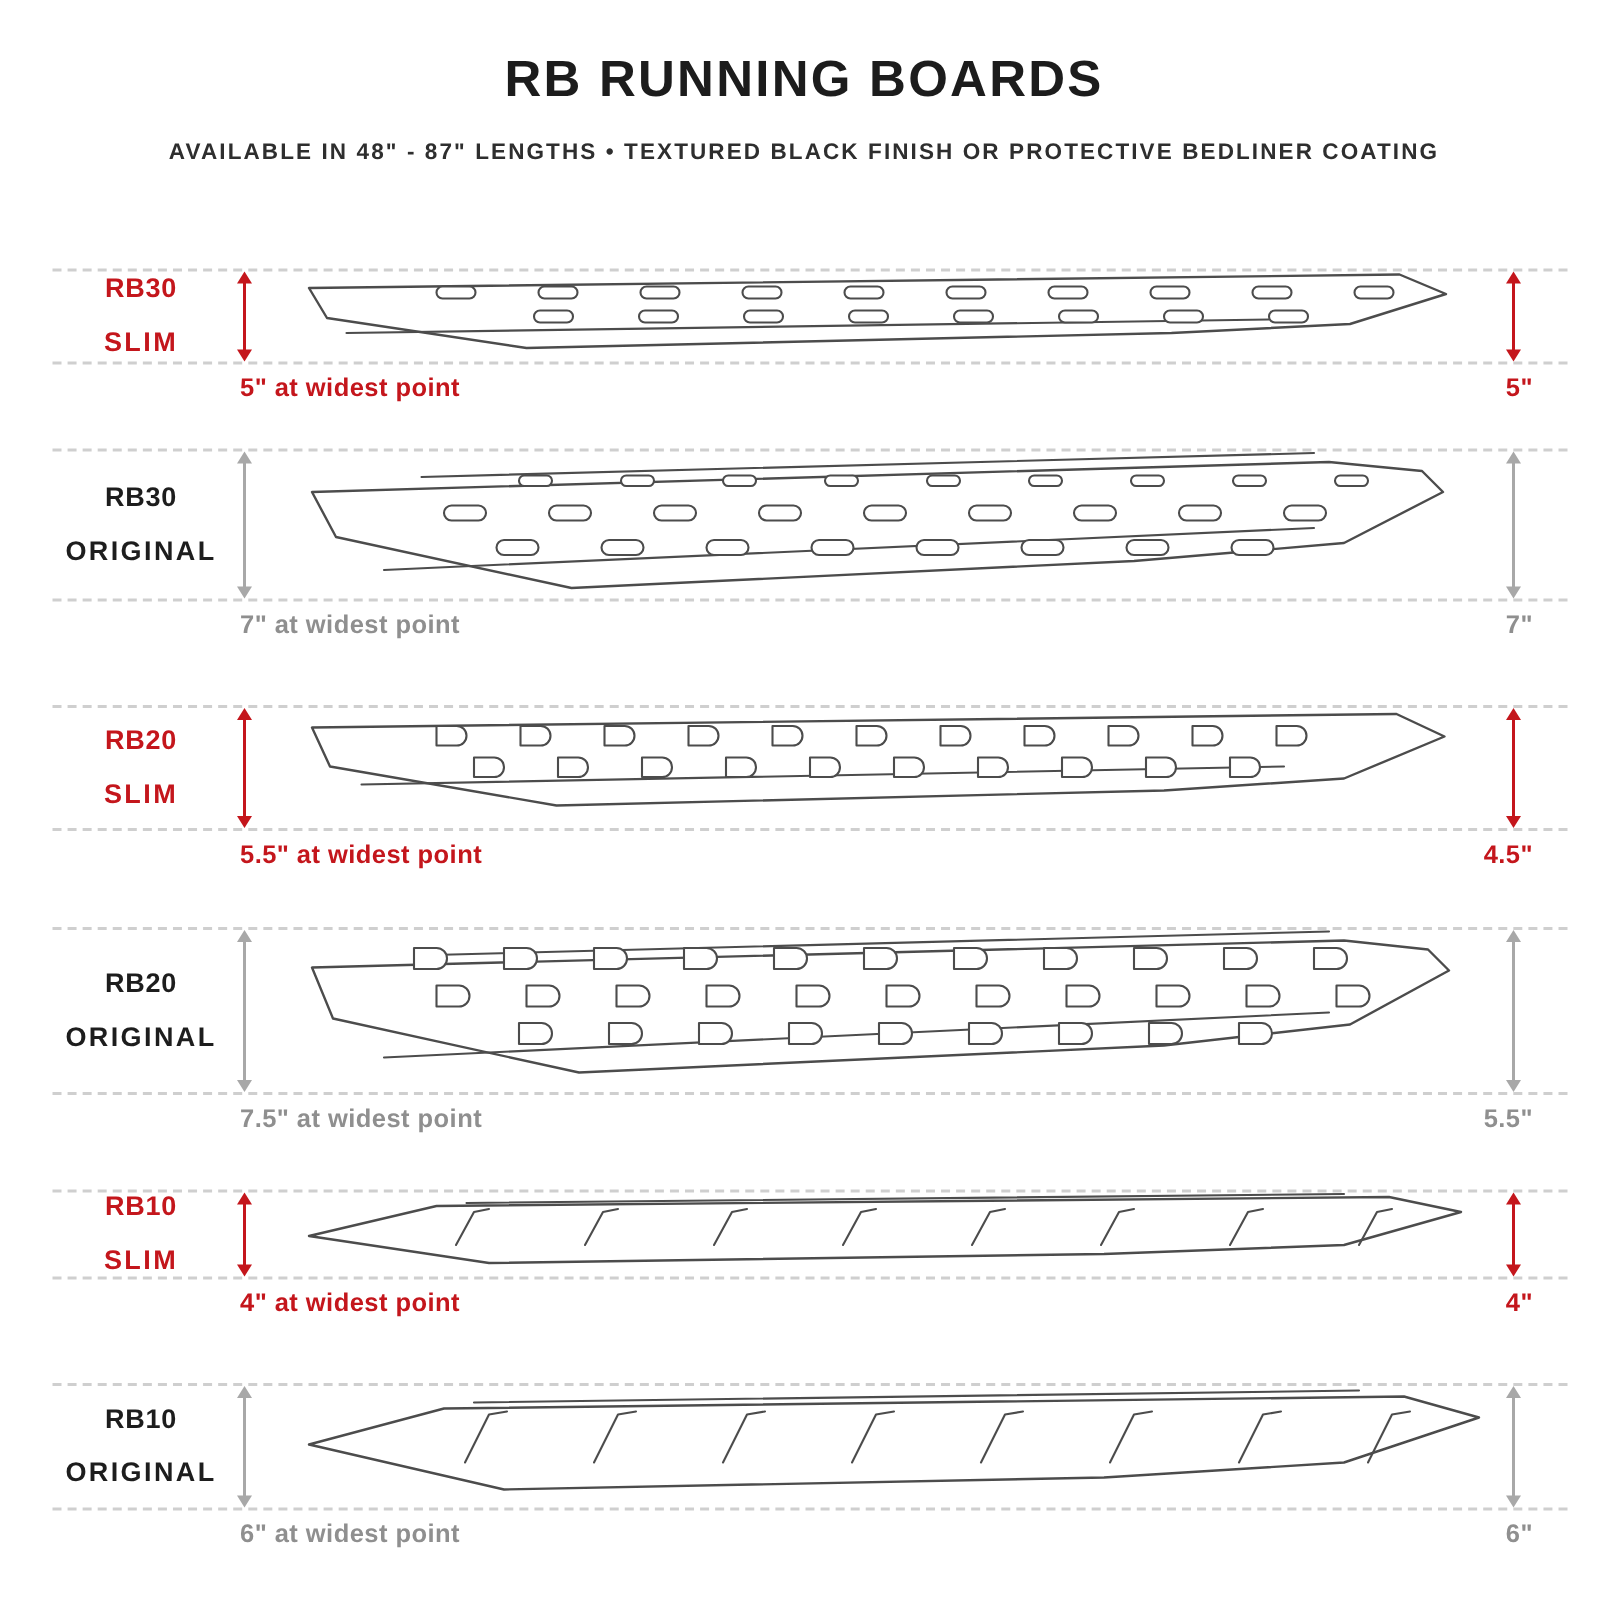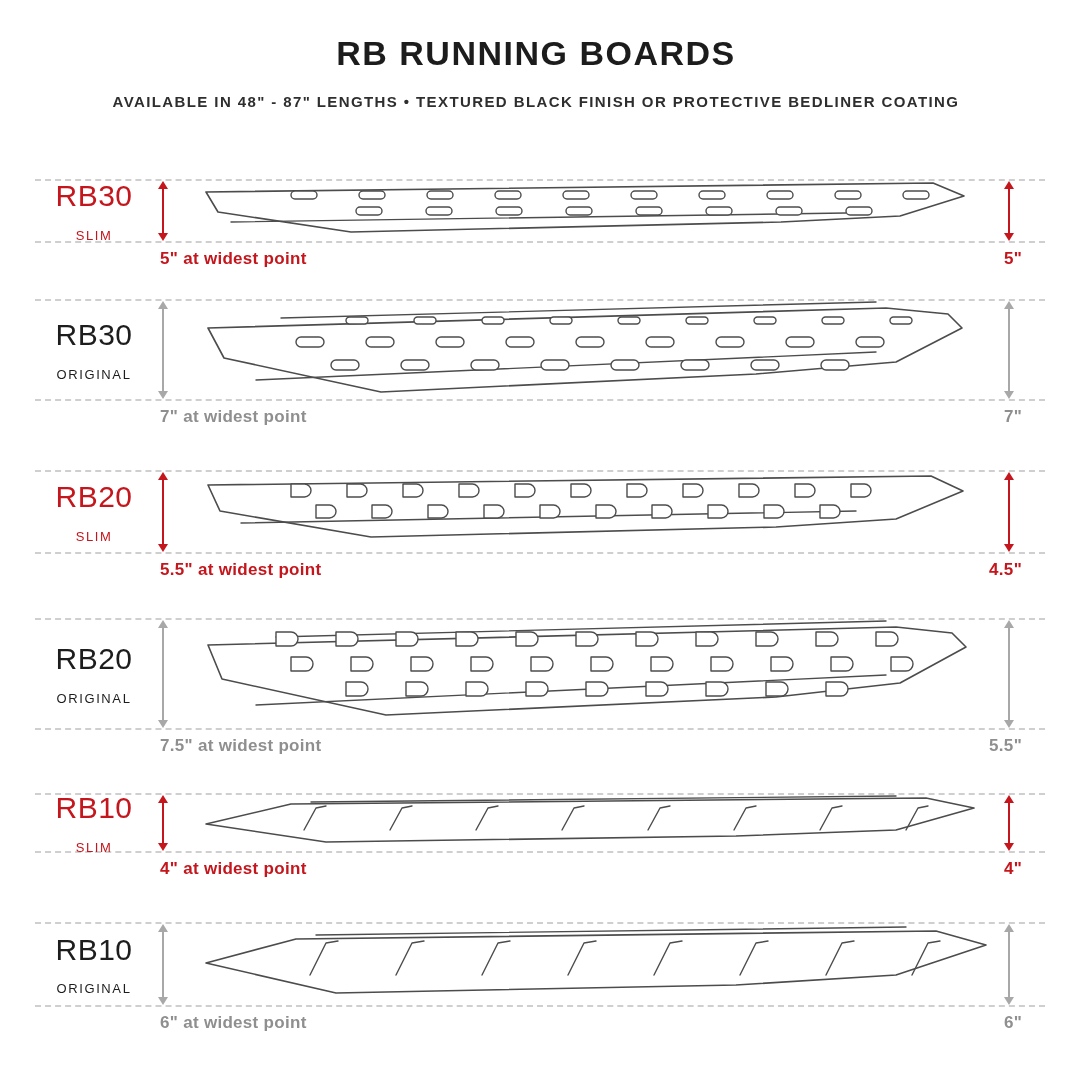--- a/index.html
+++ b/index.html
@@ -9,22 +9,22 @@
   header{position:absolute;top:34px;left:0;width:1072px;text-align:center}
   .title{font-size:34px;font-weight:bold;letter-spacing:1.5px;color:#1c1c1c}
   .subtitle{margin-top:20px;font-size:15px;font-weight:bold;letter-spacing:1.4px;color:#2e2e2e}
 
   .row{position:absolute;left:0;width:1080px}
   .dash{position:absolute;left:35px;right:35px;height:0;border-top:2px dashed #cfcfcf}
   .dash.top{top:-1px}
   .dash.bottom{bottom:-1px}
 
   .labels{position:absolute;left:36px;width:116px;top:50%;transform:translateY(-50%);text-align:center}
-  .model{font-size:30px;font-weight:normal;letter-spacing:.5px;line-height:1.05}
-  .variant{font-size:13px;font-weight:normal;letter-spacing:1.6px;margin-top:16px}
+  .model{font-size:18px;font-weight:bold;letter-spacing:.5px;line-height:1.05}
+  .variant{font-size:18px;font-weight:bold;letter-spacing:1.6px;margin-top:16px}
   .row.slim .model,.row.slim .variant{color:#c4161c}
   .row.original .model,.row.original .variant{color:#1d1d1d}
 
   .arrow{position:absolute;top:1px;bottom:1px;width:14px}
   .arrow.left{left:156px}
   .arrow.right{right:64px}
   .row.slim .arrow{color:#c4161c}
   .row.original .arrow{color:#a8a8a8}
   .arrow .shaft{position:absolute;left:50%;top:5px;bottom:5px;width:2px;margin-left:-1px;background:currentColor}
   .arrow::before,.arrow::after{content:"";position:absolute;left:50%;margin-left:-5px;border-left:5px solid transparent;border-right:5px solid transparent}

